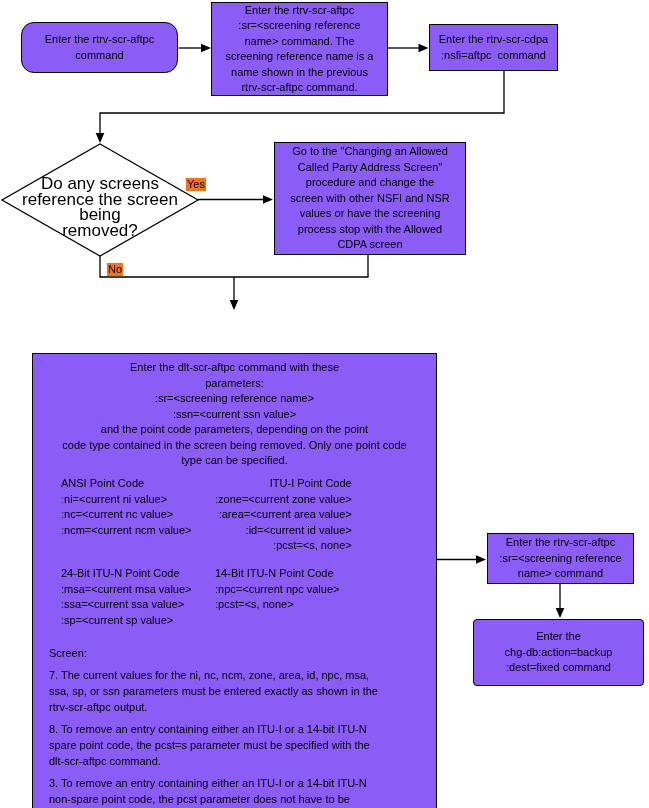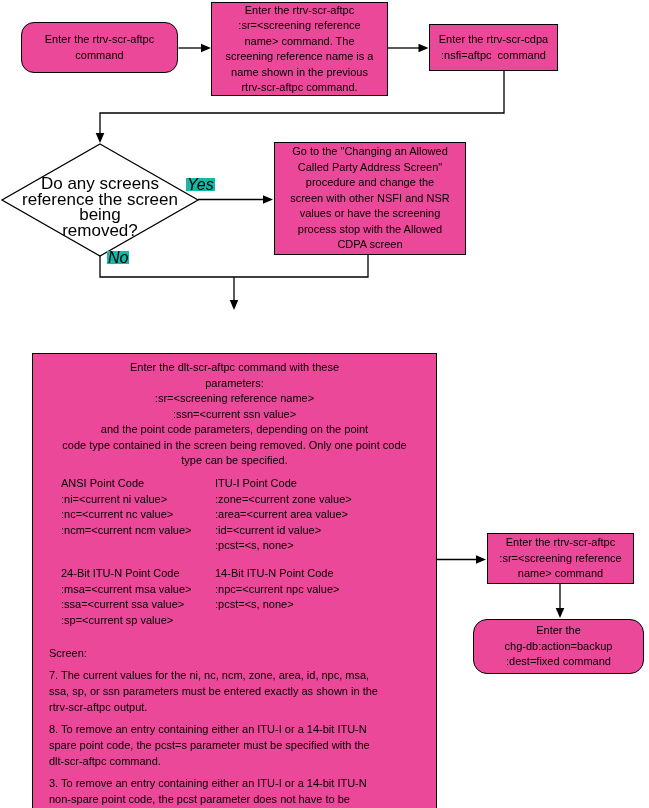--- a/index.html
+++ b/index.html
@@ -22,66 +22,66 @@
   #connectors line, #connectors polyline {
     stroke: #000;
     stroke-width: 1.3;
     fill: none;
   }
   #connectors polygon.arrowhead { fill: #000; stroke: none; }
   .node {
     position: absolute;
     box-sizing: border-box;
     border: 1.5px solid #000;
-    background: #ec4899;
+    background: #8b5cf6;
     color: #000;
     font-size: 11px;
     line-height: 15.5px;
     display: flex;
     align-items: center;
     justify-content: center;
     text-align: center;
   }
   .node .txt { white-space: pre-wrap; }
   #step1 { left: 21px; top: 22px; width: 157px; height: 51px; border-radius: 13px; }
   #step2 { left: 211px; top: 2px;  width: 177px; height: 94px; }
   #step3 { left: 429px; top: 24px; width: 129px; height: 47px; }
   #yes-box { left: 274px; top: 142px; width: 192px; height: 113px; }
   #verify-box { left: 487px; top: 533px; width: 147px; height: 51px; }
-  #backup-box { left: 473px; top: 619px; width: 171px; height: 55px; border-radius: 14px; }
+  #backup-box { left: 473px; top: 619px; width: 171px; height: 67px; border-radius: 4px; }
   #dlt-box {
     left: 32px; top: 311px; width: 405px; height: 492px;
     display: block; text-align: left; margin-top: 42px;
   }
   #dlt-intro {
     position: absolute; left: 0; top: 6px; width: 100%;
     text-align: center; white-space: pre-wrap;
   }
   .pc-block { position: absolute; white-space: pre-wrap; }
   #pc-ansi   { left: 28px;  top: 122px; }
-  #pc-itui   { left: 182px; top: 122px; }
+  #pc-itui   { left: 182px; top: 122px; text-align: right; }
   #pc-itun24 { left: 28px;  top: 212px; }
   #pc-itun14 { left: 182px; top: 212px; }
   #notes {
     position: absolute; left: 16px; top: 291px; width: 390px;
     line-height: 16px;
   }
   #notes .notes-title { margin: 0 0 6px 0; }
   #notes p { margin: 0 0 6px 0; white-space: pre-wrap; }
   #decision-text {
     position: absolute; left: 10px; top: 176px; width: 180px;
     text-align: center; font-size: 17px; line-height: 15.5px;
     color: #000; white-space: pre-wrap;
   }
   .edge-label {
-    position: absolute; font-size: 16px; line-height: 13px; color: #000;
-    background: #14b8a6; padding: 0 1px; font-style: italic;
+    position: absolute; font-size: 11px; line-height: 13px; color: #000;
+    background: #f97316; padding: 0 1px;
   }
   #yes-label { left: 186px; top: 178px; }
-  #no-label  { left: 107px; top: 251px; }
+  #no-label  { left: 107px; top: 263px; }
 </style>
 </head>
 <body>
 
 <div id="canvas">
 
   <svg id="connectors" viewBox="0 0 649 808" xmlns="http://www.w3.org/2000/svg">
 
     <polygon points="100,144 198,200 100,256 2,200" fill="#ffffff" stroke="#000000" stroke-width="1.3"></polygon>
 

